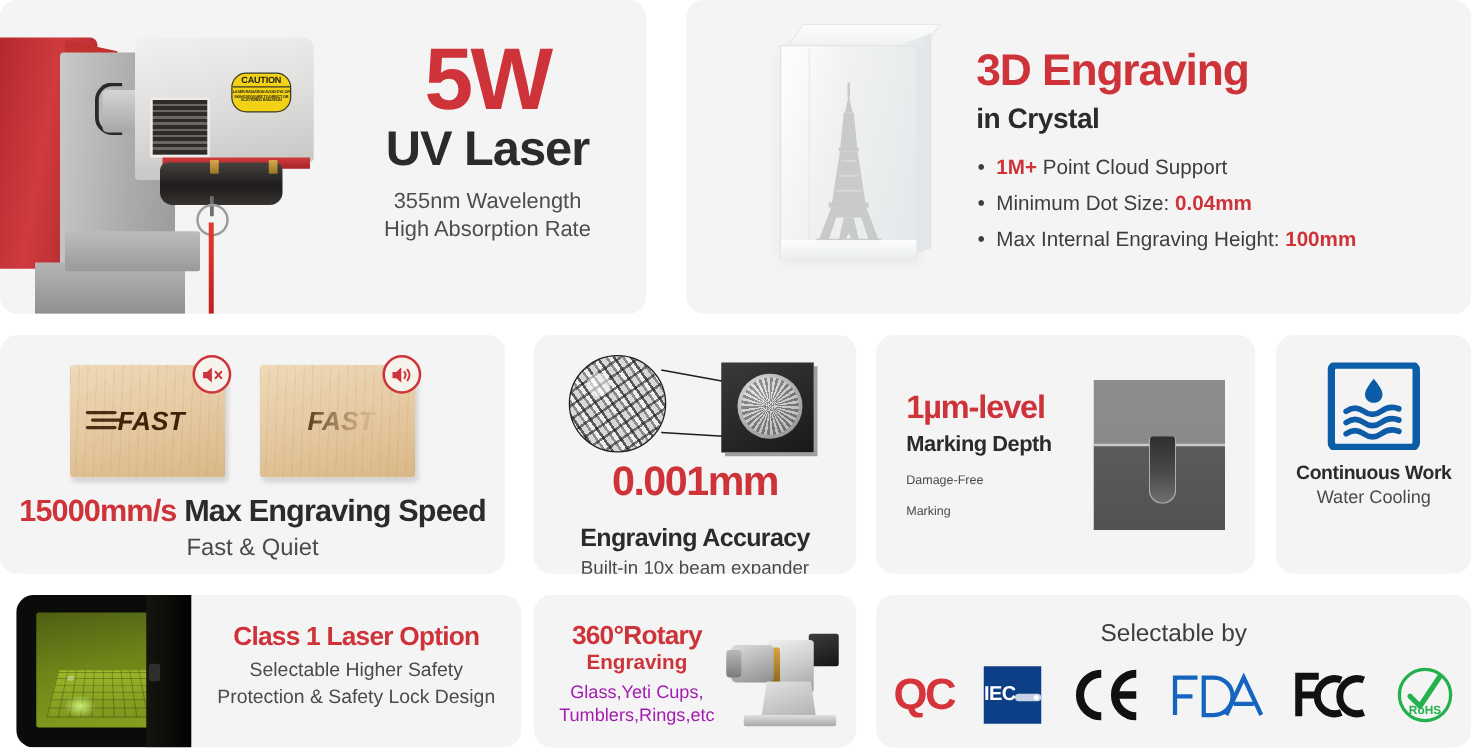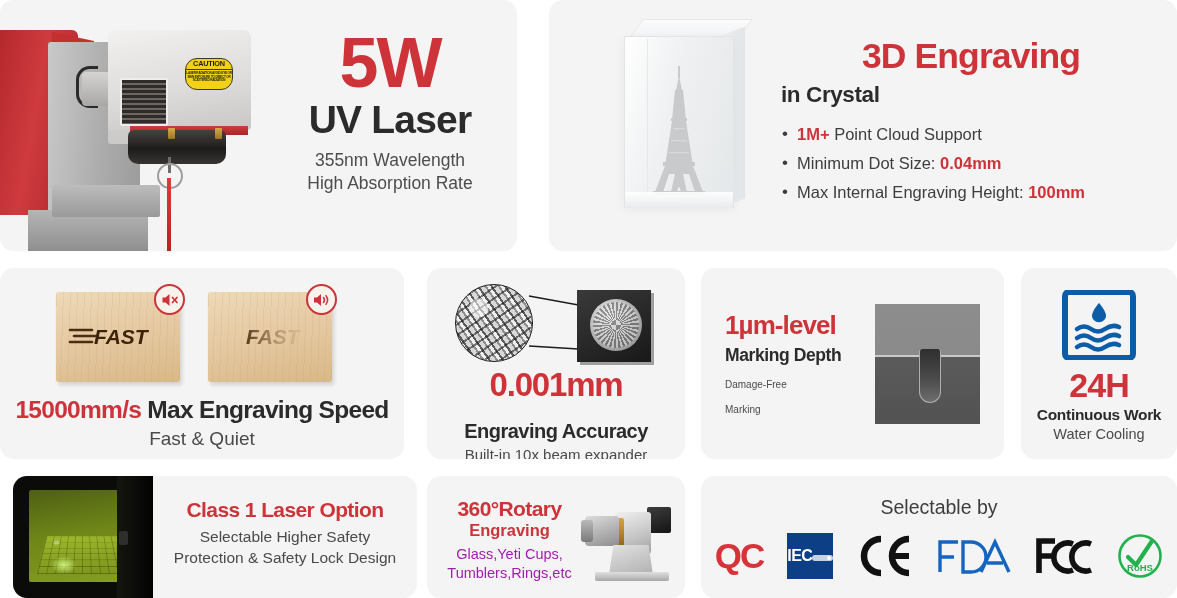--- a/index.html
+++ b/index.html
@@ -158,21 +158,21 @@
     background: #e6e8ea;
   }
   .eiffel { position: absolute; left: 72px; top: 48px; width: 56px; height: 134px; }
   .eiffel svg { width: 100%; height: 100%; display: block; }
   .crystal-base {
     position: absolute; left: 46px; top: 178px; width: 108px; height: 16px;
     background: linear-gradient(180deg,rgba(255,255,255,0.9),rgba(232,235,237,0.9));
   }
 
   .p3d-text { position: absolute; left: 232px; top: 38px; width: 380px; }
-  .p3d-title { font-size: 35.5px; font-weight: 800; letter-spacing: -0.9px; line-height: 1.05; text-align: center; }
+  .p3d-title { font-size: 35.5px; font-weight: 800; letter-spacing: -0.9px; line-height: 1.05; }
   .p3d-sub { font-size: 22.5px; font-weight: 800; letter-spacing: -0.4px; margin-top: 7px; }
   .p3d-list { list-style: none; margin-top: 16px; }
   .p3d-list li {
     font-size: 16.5px; color: #3d3d3d; line-height: 1.28;
     margin-bottom: 8px; padding-left: 16px; position: relative;
   }
   .p3d-list li::before {
     content: "•"; position: absolute; left: 1px; top: -1px;
     color: #3d3d3d; font-size: 17px;
   }
@@ -552,21 +552,20 @@
         <rect x="3" y="2" width="68" height="66" rx="4" fill="none" stroke="#0d5ca8" stroke-width="6"></rect>
         <path d="M37,13 C37,13 30,21 30,25.5 C30,29.3 33.1,32.2 37,32.2 C40.9,32.2 44,29.3 44,25.5 C44,21 37,13 37,13 Z" fill="#0d5ca8"></path>
         <g fill="none" stroke="#0d5ca8" stroke-width="4.6" stroke-linecap="round">
           <path d="M15,39 Q22,34 29,39 T43,39 T57,37"></path>
           <path d="M15,48 Q22,43 29,48 T43,48 T57,46"></path>
           <path d="M15,57 Q22,52 29,57 T43,57 T57,55"></path>
         </g>
       </svg>
     </div>
     <div class="cool-caption">
-      <div class="cool-main red">24H</div>
       <div class="cool-sub dark">Continuous Work</div>
       <div class="cool-note">Water Cooling</div>
     </div>
   </div>
 
   <div class="panel" id="panel-class1">
     <div class="c1-photo">
       <div class="c1-window">
         <div class="c1-bed"></div>
         <div class="c1-glow"></div>

